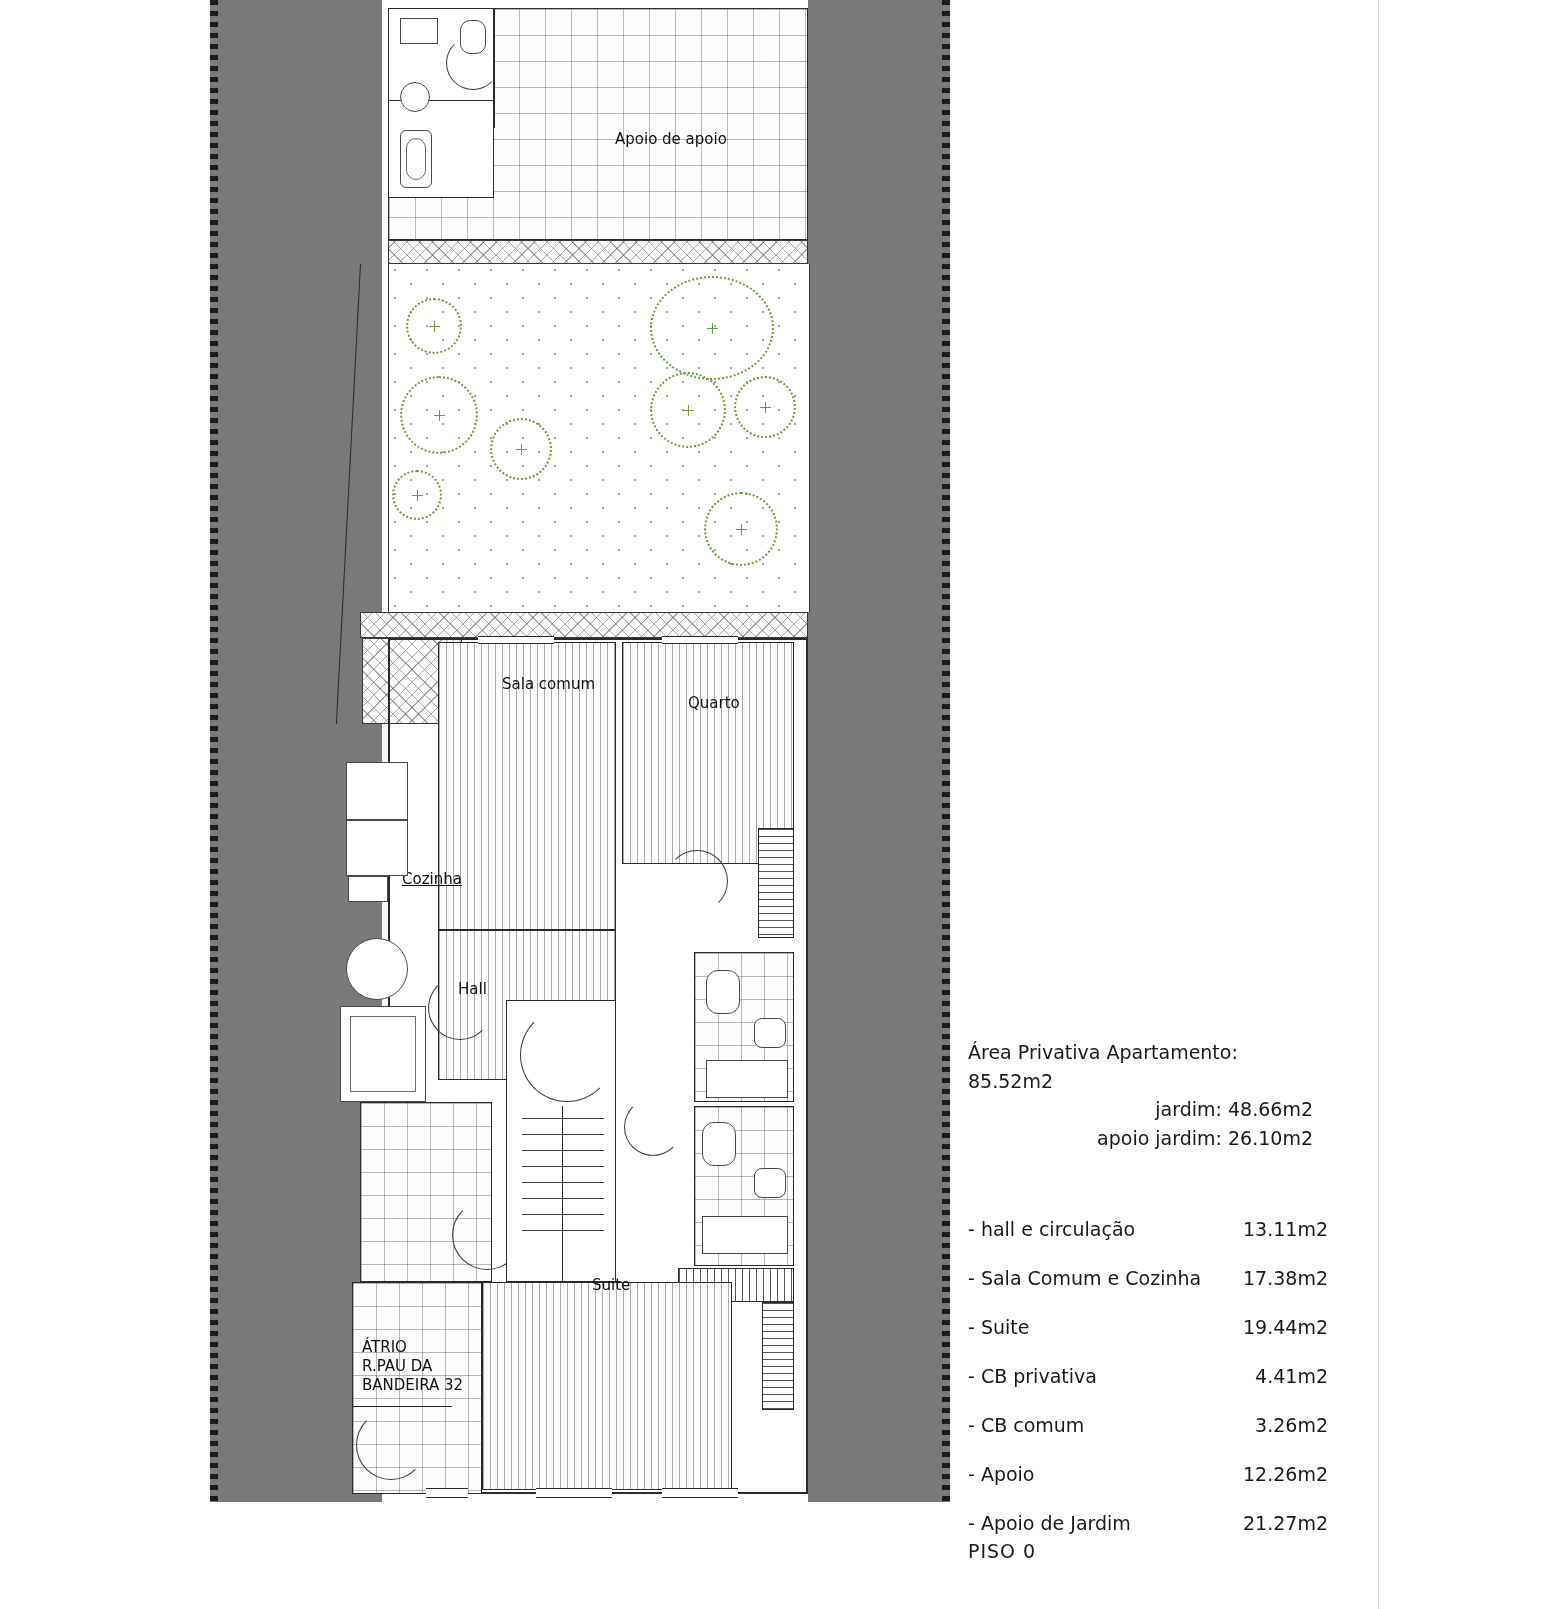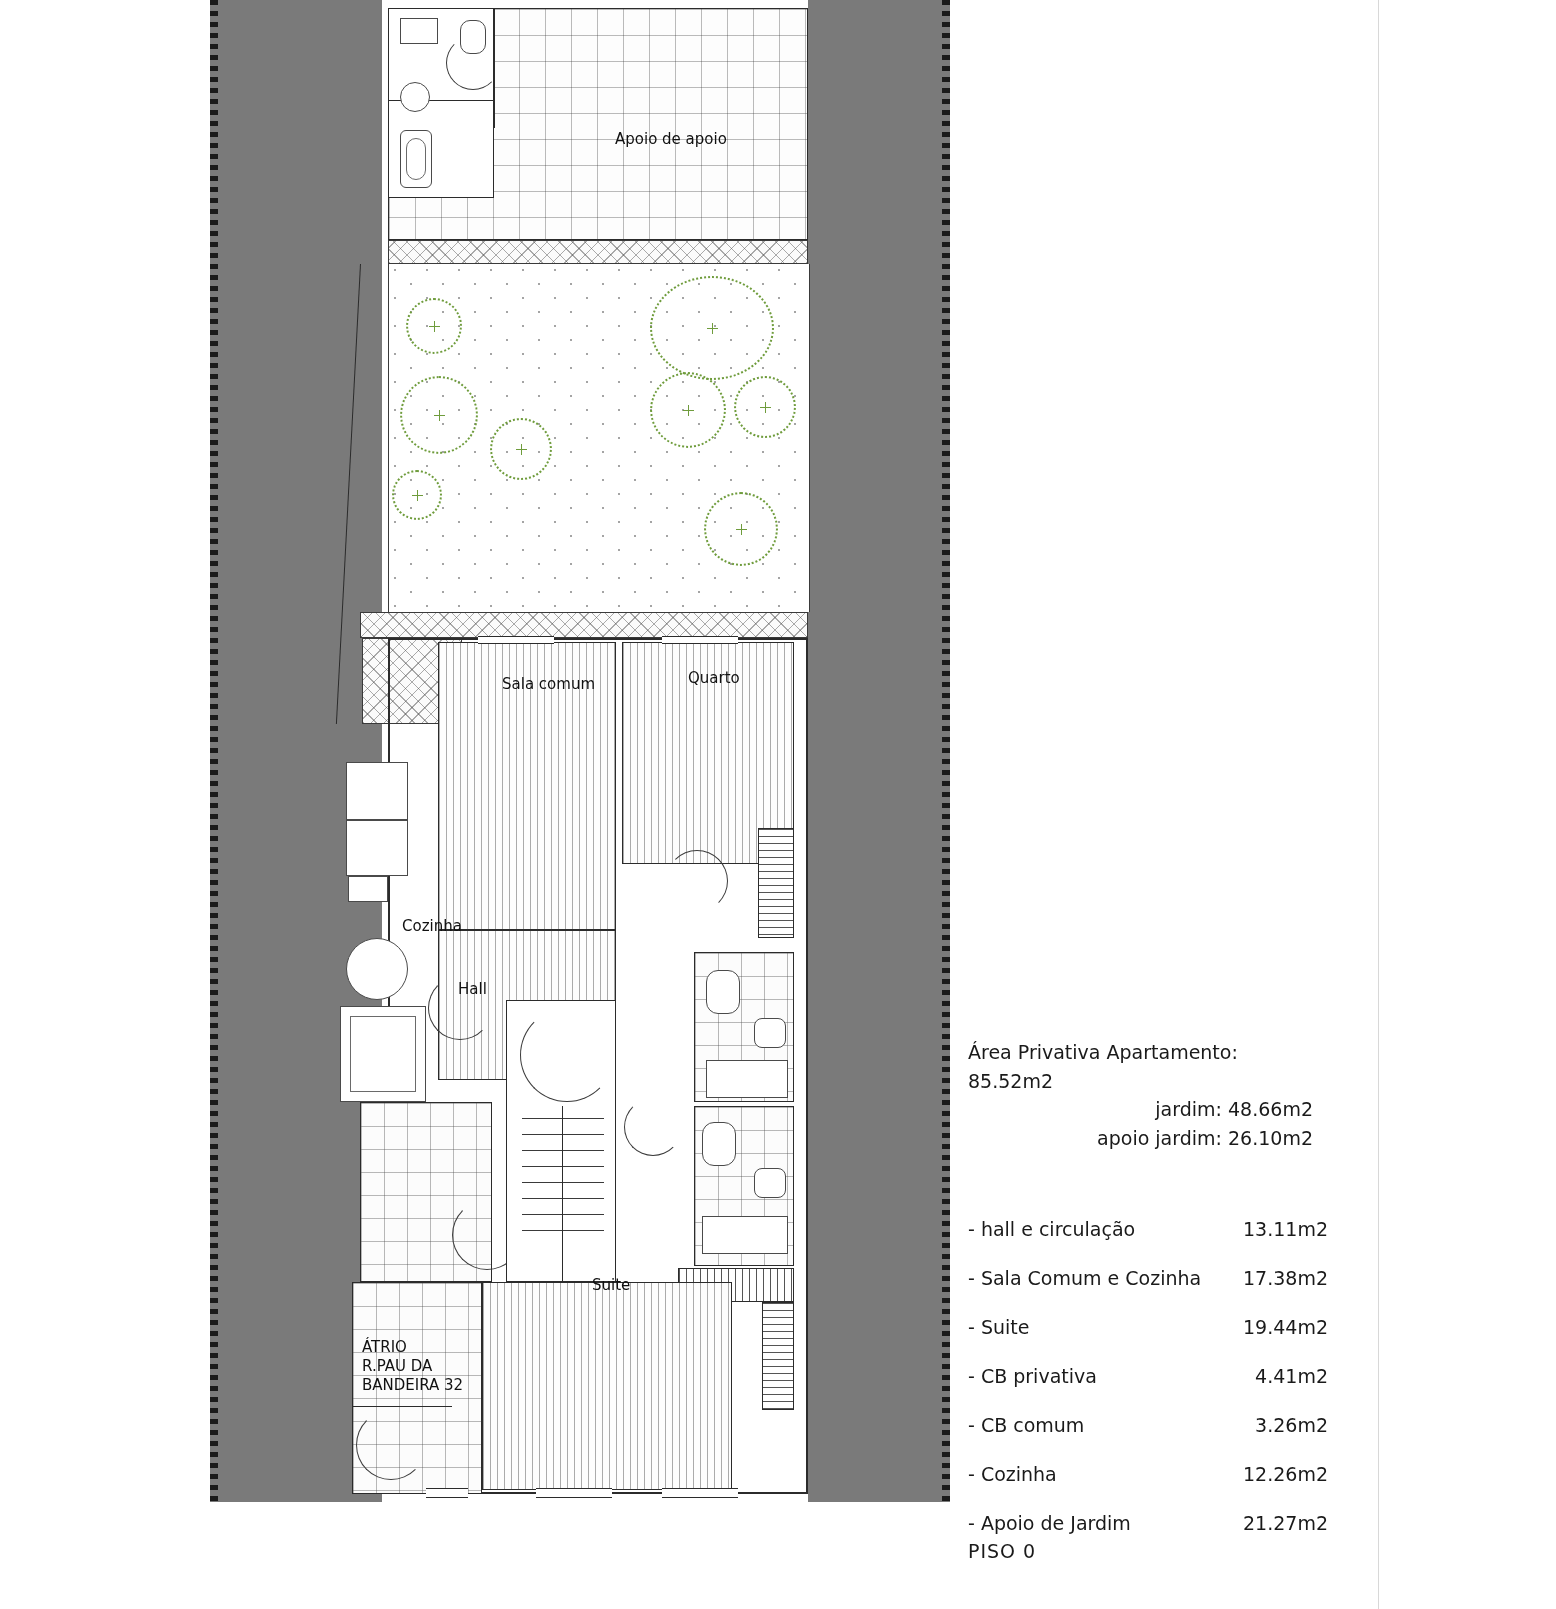--- a/index.html
+++ b/index.html
@@ -141,28 +141,28 @@
   <div class="tree" style="left:494px;top:492px;width:70px;height:70px;">
       <i class="cross"></i>
     </div>
 
   <div class="room" style="left:178px;top:638px;width:420px;height:856px;background:transparent;border-width:2px;"></div>
 
   <div class="room boards" style="left:228px;top:642px;width:178px;height:288px;"></div>
   <span class="lbl" style="left:292px;top:675px;">Sala comum</span>
 
   <div class="room boards" style="left:412px;top:642px;width:172px;height:222px;"></div>
-  <span class="lbl" style="left:478px;top:669px;">Quarto</span>
+  <span class="lbl" style="left:478px;top:694px;">Quarto</span>
   <div class="door-arc" style="left:456px;top:850px;width:60px;height:60px;transform:rotate(180deg);"></div>
 
   <div class="hair" style="left:268px;top:636px;width:76px;height:6px;background:#fff;border-top:1px solid #2b2b2b;border-bottom:1px solid #2b2b2b;"></div>
   <div class="hair" style="left:452px;top:636px;width:76px;height:6px;background:#fff;border-top:1px solid #2b2b2b;border-bottom:1px solid #2b2b2b;"></div>
 
   <div class="room boards" style="left:228px;top:930px;width:178px;height:150px;"></div>
-  <span class="lbl" style="left:192px;top:917px;">Cozinha</span>
+  <span class="lbl" style="left:192px;top:870px;text-decoration:underline;">Cozinha</span>
 
   <div class="room" style="left:136px;top:762px;width:62px;height:58px;border-color:#4a4a4a;"></div>
   <div class="room" style="left:136px;top:820px;width:62px;height:56px;border-color:#4a4a4a;"></div>
   <div class="room" style="left:138px;top:876px;width:40px;height:26px;border-color:#4a4a4a;"></div>
   <div class="room" style="left:136px;top:938px;width:62px;height:62px;border-color:#4a4a4a;border-radius:50%;"></div>
   <div class="room" style="left:130px;top:1006px;width:86px;height:96px;border-color:#4a4a4a;"></div>
   <div class="room" style="left:140px;top:1016px;width:66px;height:76px;border-color:#6a6a6a;"></div>
 
   <div class="room wettile" style="left:150px;top:1102px;width:132px;height:180px;"></div>
   <span class="lbl" style="left:248px;top:980px;">Hall</span>
@@ -237,21 +237,21 @@
     </div>
     <div class="row">
       <span>- CB privativa</span>
       <span>4.41m2</span>
     </div>
     <div class="row">
       <span>- CB comum</span>
       <span>3.26m2</span>
     </div>
     <div class="row">
-      <span>- Cozinha</span>
+      <span>- Apoio</span>
       <span>12.26m2</span>
     </div>
     <div class="row">
       <span>- Apoio de Jardim</span>
       <span>21.27m2</span>
     </div>
   </div>
 </div>
 
 <div id="piso">PISO 0</div>

